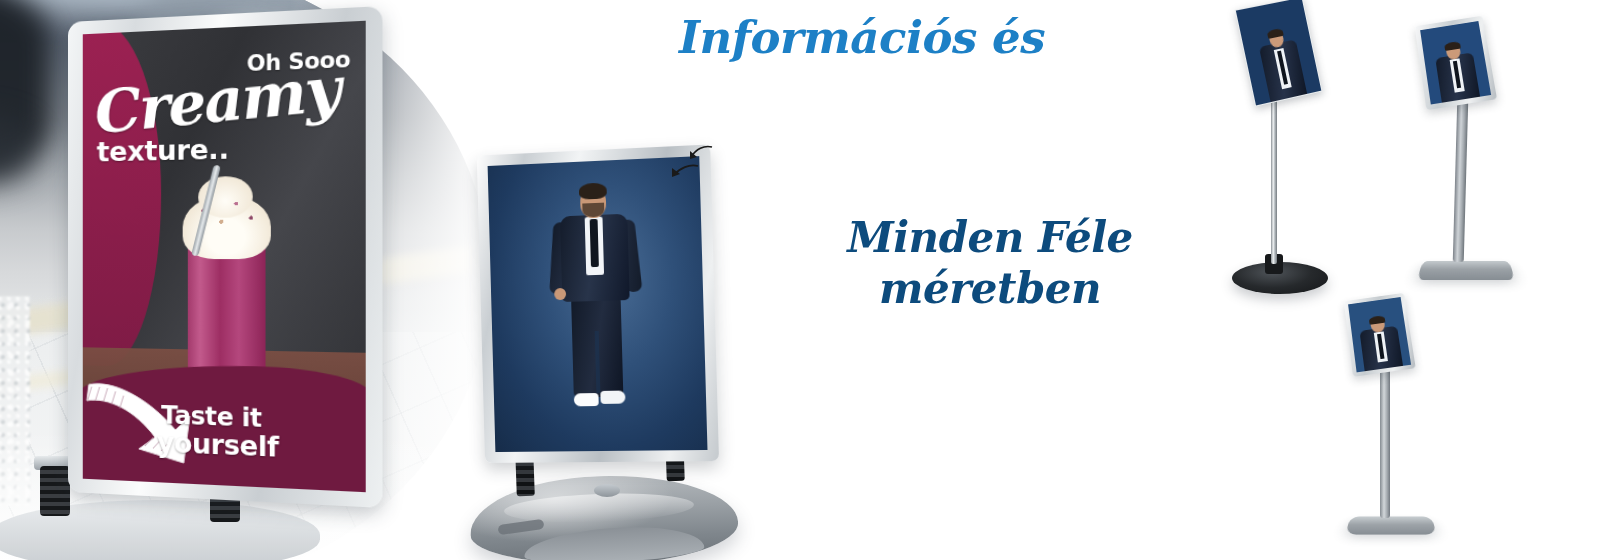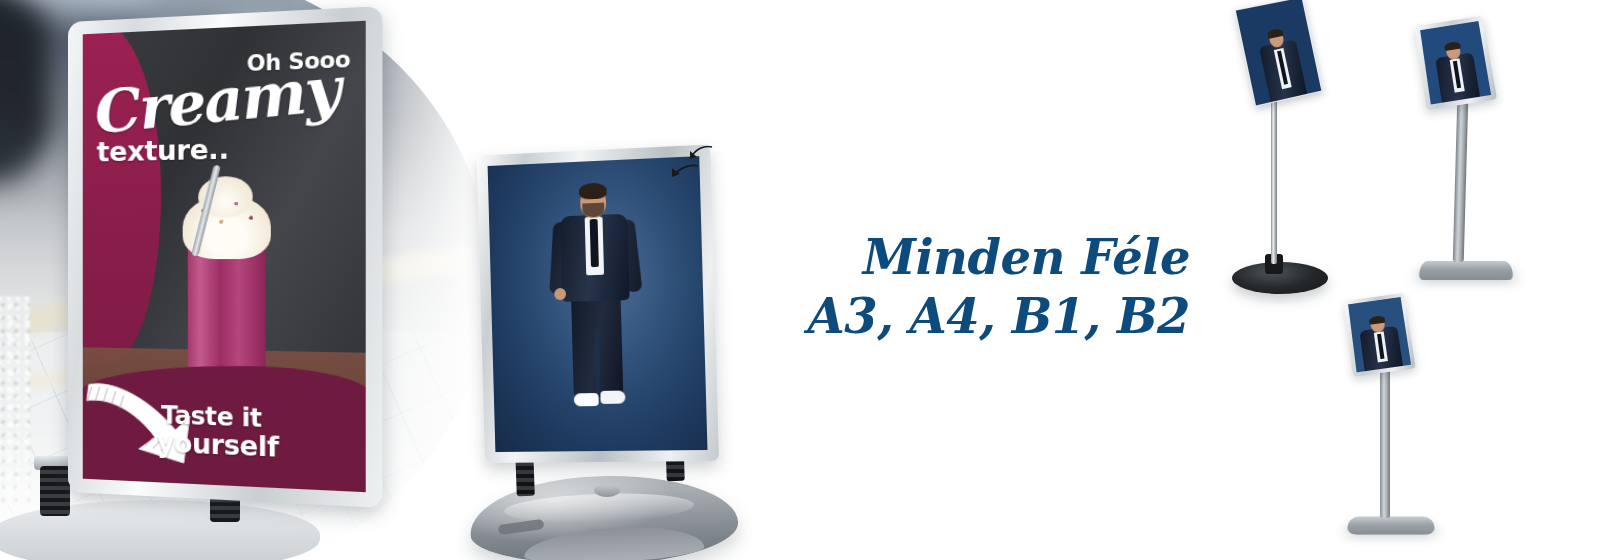--- a/index.html
+++ b/index.html
@@ -291,26 +291,26 @@
     font-style:italic;font-weight:bold;
     font-size:45px;line-height:1.08;
     color:#1d80c6;
     text-align:right;
     letter-spacing:-.5px;
   }
   #headline .hl1{display:block;padding-right:175px;}
   #headline .hl2{display:block;padding-right:4px;}
 
   #subhead{
-    position:absolute;left:790px;top:228px;width:400px;
+    position:absolute;left:790px;top:212px;width:400px;
     font-family:"DejaVu Serif",serif;
     font-style:italic;font-weight:bold;
-    font-size:48px;line-height:1.22;
+    font-size:42px;line-height:1.22;
     color:#0d4b7d;
-    text-align:right;
+    text-align:center;
     letter-spacing:-.5px;
   }
   #subhead span{display:block;}
 
   
   .stand{position:absolute;}
 
   
   #stand1{left:1230px;top:0;width:170px;height:300px;}
   #s1-panel{
@@ -475,25 +475,26 @@
       <path d="M24 4 C 16 2, 8 6, 3 14" stroke="#1a1a1a" stroke-width="1.6" fill="none"></path>
       <path d="M2 8 L 2 16 L 9 14 Z" fill="#1a1a1a"></path>
     </svg>
     <svg id="c-arrow2" width="30" height="20" viewBox="0 0 30 20">
       <path d="M28 4 C 19 2, 10 6, 4 13" stroke="#1a1a1a" stroke-width="1.7" fill="none"></path>
       <path d="M2 6 L 2 15 L 10 12 Z" fill="#1a1a1a"></path>
     </svg>
   </div>
 
   <div id="headline">
+    <span class="hl1">Információs és</span>
   </div>
 
   <div id="subhead">
     <span>Minden Féle</span>
-    <span>A3, A4, B1, B2</span>
+    <span>méretben</span>
   </div>
 
   <div class="stand" id="stand1">
     <div id="s1-base"></div>
     <div id="s1-hub"></div>
     <div id="s1-pole"></div>
     <div id="s1-panel">
       <div class="mini-man" style="width:68px;height:96px;">
         <div class="mini-body" style="bottom:0;height:56px;"></div>
         <div class="mini-shirt" style="bottom:10px;height:40px;"></div>

